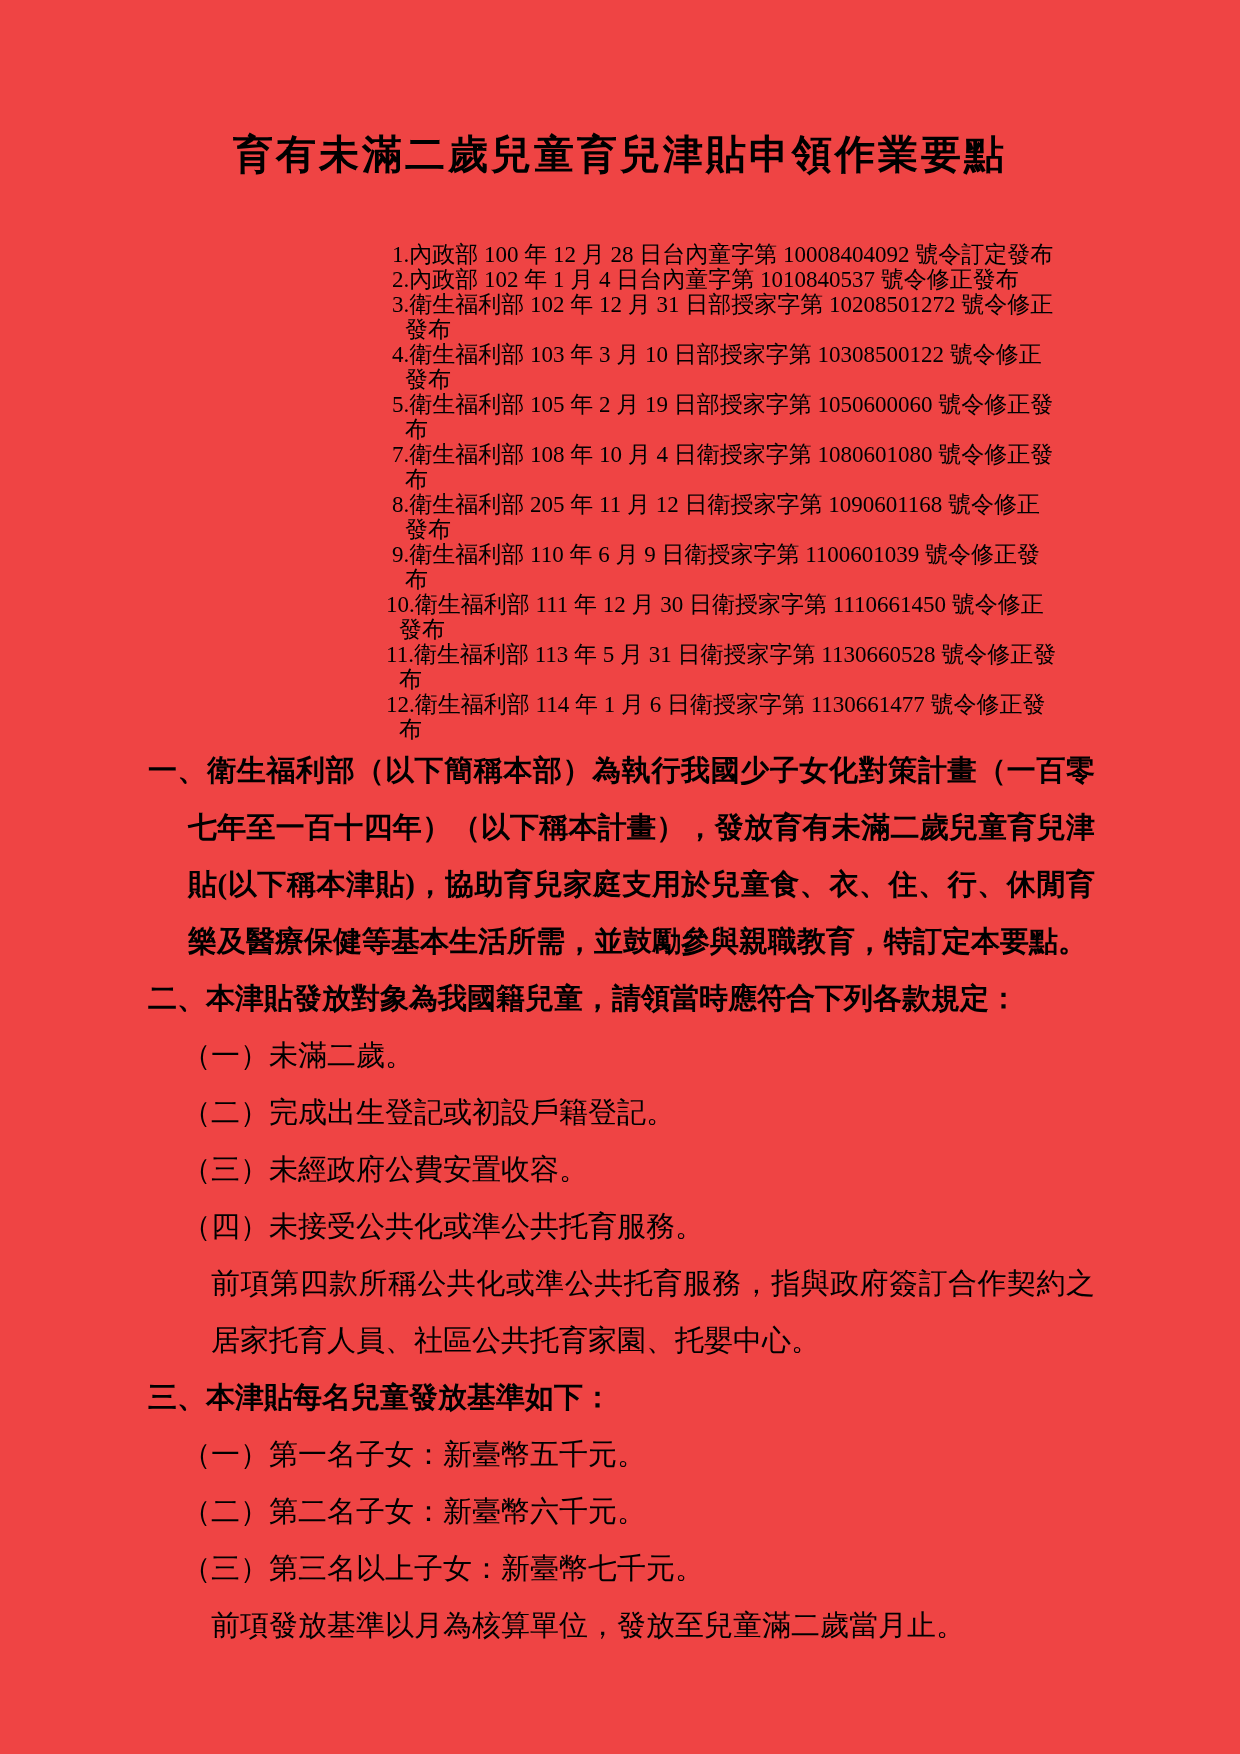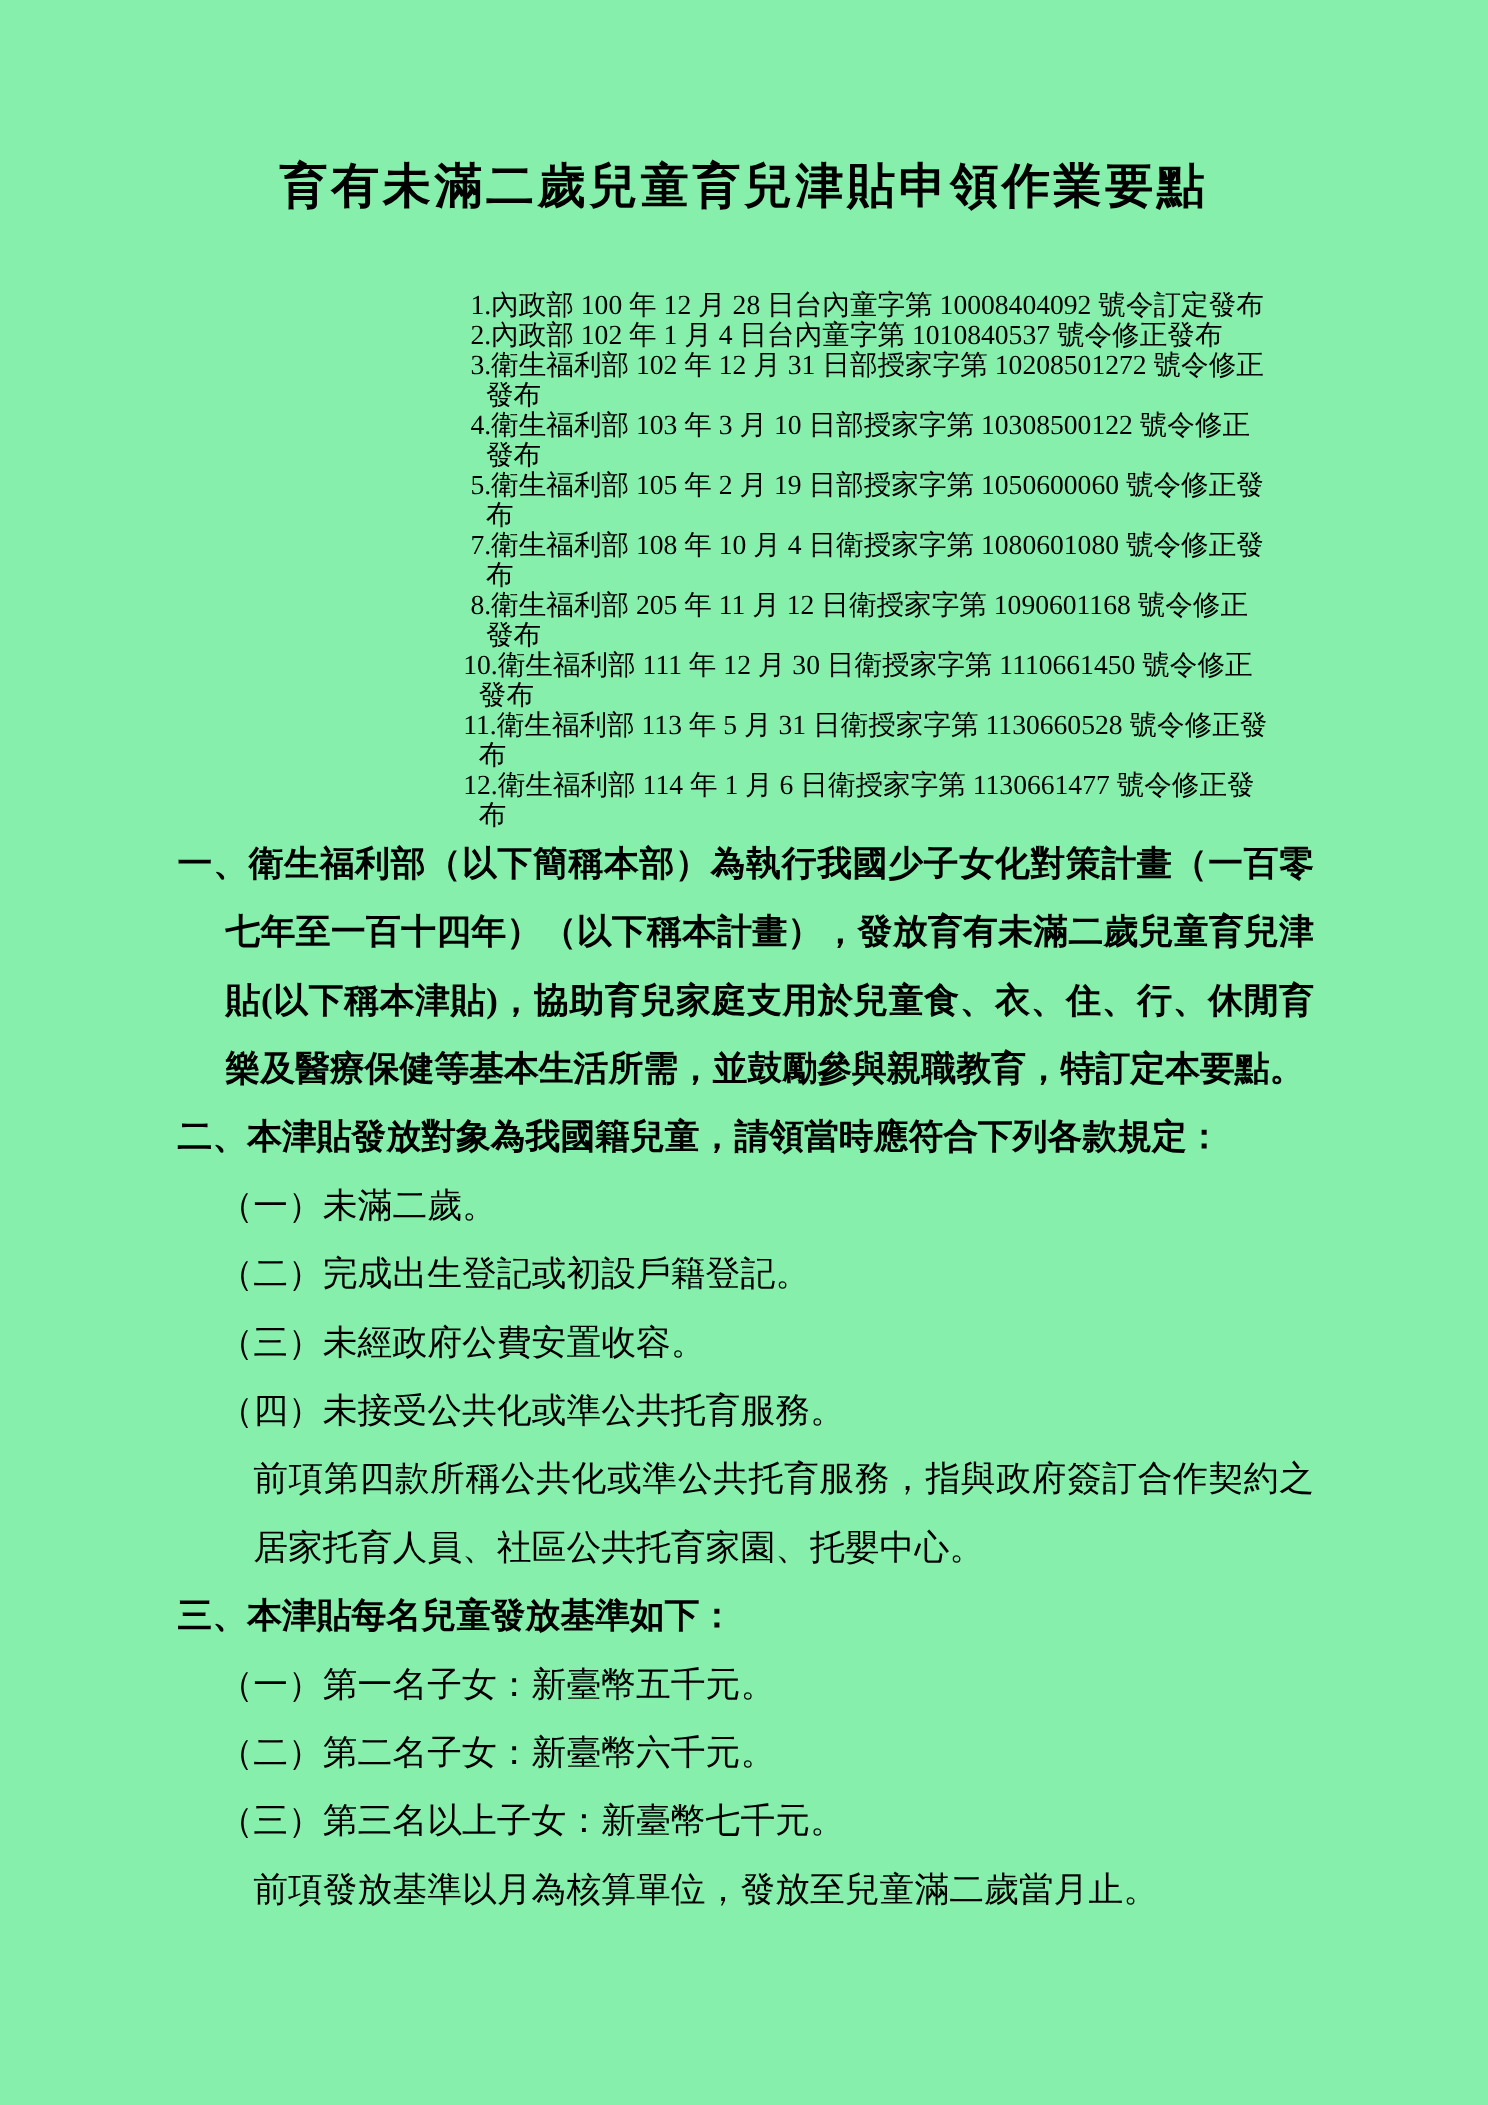--- a/index.html
+++ b/index.html
@@ -5,21 +5,21 @@
   html, body {
     margin: 0;
     padding: 0;
     background: #ffffff;
   }
   .page {
     position: relative;
     width: 1240px;
     height: 1754px;
     margin: 0 auto;
-    background: #86efac;
+    background: #ef4444;
     color: #000000;
     overflow: hidden;
     font-family: "Liberation Serif", "DejaVu Serif", serif;
   }
   .doc-title {
     margin: 126px 0 0 0;
     text-align: center;
     font-size: 40px;
     line-height: 58px;
     font-weight: 700;
@@ -70,20 +70,21 @@
   <h1 class="doc-title">育有未滿二歲兒童育兒津貼申領作業要點</h1>
 
   <ul class="revision-history">
     <li>1.內政部 100 年 12 月 28 日台內童字第 10008404092 號令訂定發布</li>
     <li>2.內政部 102 年 1 月 4 日台內童字第 1010840537 號令修正發布</li>
     <li>3.衛生福利部 102 年 12 月 31 日部授家字第 10208501272 號令修正發布</li>
     <li>4.衛生福利部 103 年 3 月 10 日部授家字第 10308500122 號令修正發布</li>
     <li>5.衛生福利部 105 年 2 月 19 日部授家字第 1050600060 號令修正發布</li>
     <li>7.衛生福利部 108 年 10 月 4 日衛授家字第 1080601080 號令修正發布</li>
     <li>8.衛生福利部 205 年 11 月 12 日衛授家字第 1090601168 號令修正發布</li>
+    <li>9.衛生福利部 110 年 6 月 9 日衛授家字第 1100601039 號令修正發布</li>
     <li class="two-digit">10.衛生福利部 111 年 12 月 30 日衛授家字第 1110661450 號令修正發布</li>
     <li class="two-digit">11.衛生福利部 113 年 5 月 31 日衛授家字第 1130660528 號令修正發布</li>
     <li class="two-digit">12.衛生福利部 114 年 1 月 6 日衛授家字第 1130661477 號令修正發布</li>
   </ul>
 
   <div class="body-text">
 
     <p class="l1"><span>一、</span><span>衛生福利部（以下簡稱本部）為執行我國少子女化對策計畫（一百零七年至一百十四年）（以下稱本計畫），發放育有未滿二歲兒童育兒津貼(以下稱本津貼)，協助育兒家庭支用於兒童食、衣、住、行、休閒育樂及醫療保健等基本生活所需，並鼓勵參與親職教育，特訂定本要點。</span></p>
 
     <p class="l1"><span>二、</span><span>本津貼發放對象為我國籍兒童，請領當時應符合下列各款規定：</span></p>

